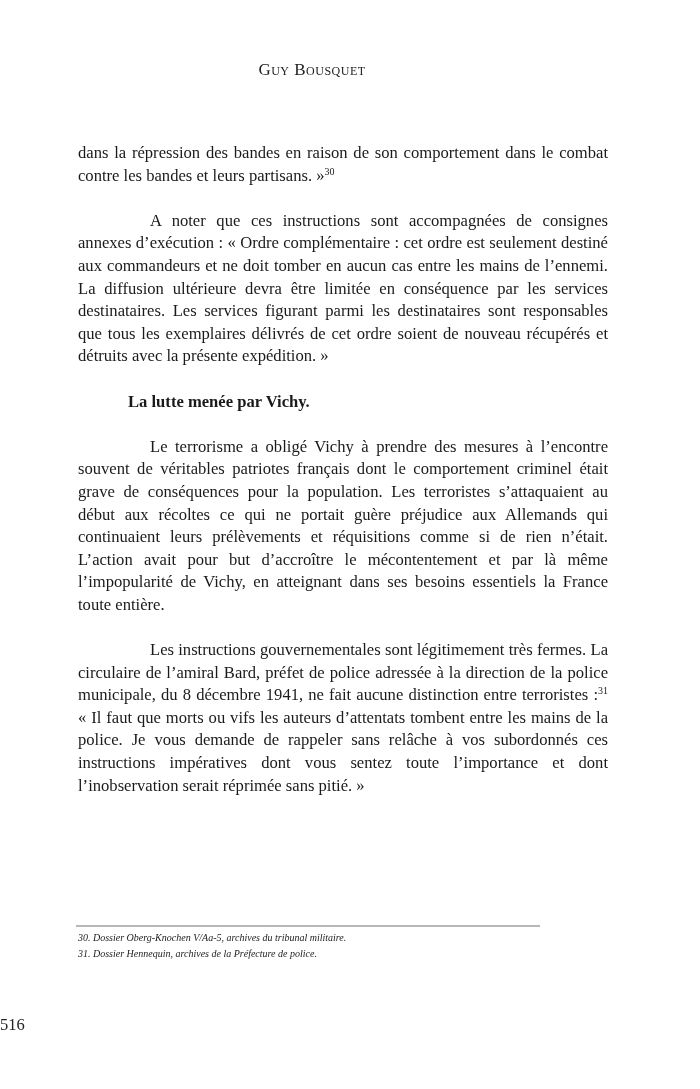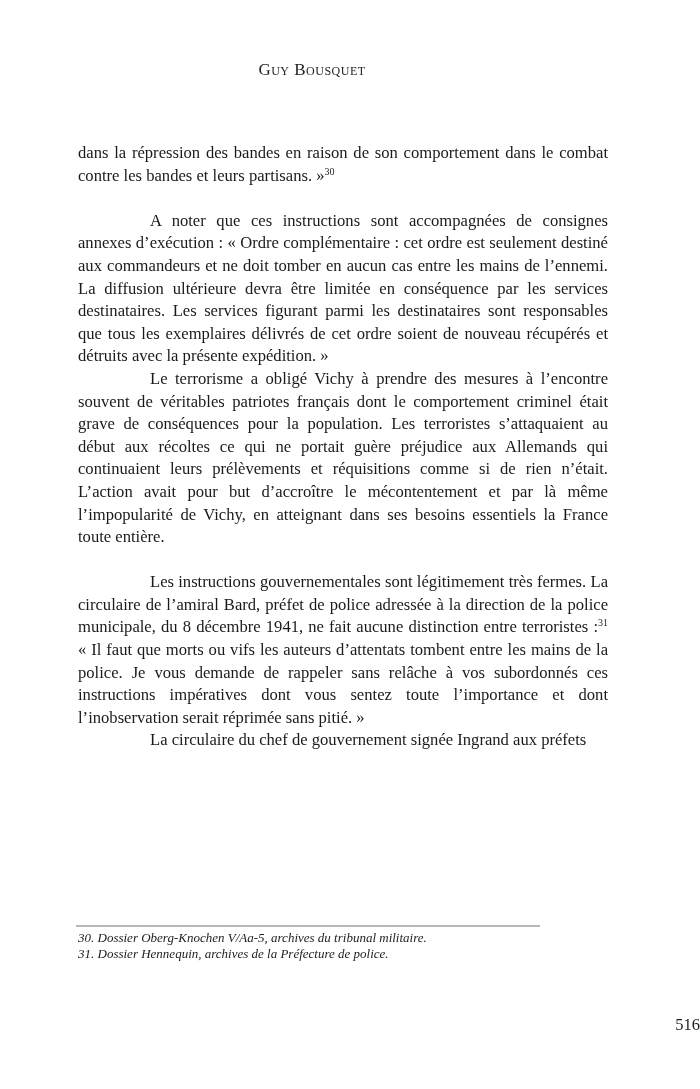--- a/index.html
+++ b/index.html
@@ -62,55 +62,55 @@
       left: 76px;
       width: 464px;
       height: 0;
       border-top: 2px solid #b8b8b8;
     }
     .footnotes {
       position: absolute;
       top: 930px;
       left: 78px;
       width: 520px;
-      font-size: 13px;
+      font-size: 10px;
       line-height: 15.5px;
       font-style: italic;
       color: #222;
     }
     .footnotes p {
       margin: 0;
     }
     .folio {
       position: absolute;
       top: 1015px;
       left: 0;
       width: 700px;
-      text-align: right;
+      text-align: left;
       font-size: 16.5px;
       color: #222;
     }
   </style>
 </head>
 <body>
 
 <div class="running-head">Guy Bousquet</div>
 
 <div class="body-text">
   <p><span>dans la répression des bandes en raison de son comportement dans le combat contre les bandes et leurs partisans. »</span><sup>30</sup></p>
 
   <p class="indent gap"><span>A noter que ces instructions sont accompagnées de consignes annexes d’exécution : «  Ordre complémentaire : cet ordre est seulement destiné aux commandeurs et ne doit tomber en aucun cas entre les mains de l’ennemi. La diffusion ultérieure devra être limitée en conséquence par les services destinataires. Les services figurant parmi les destinataires sont responsables que tous les exemplaires délivrés de cet ordre soient de nouveau récupérés et détruits avec la présente expédition. »</span></p>
 
+  <p class="heading">La lutte menée par Vichy.</p>
 
   <p class="indent"><span>Le terrorisme a obligé Vichy à prendre des mesures à l’encontre souvent de véritables patriotes français dont le comportement criminel était grave de conséquences pour la population. Les terroristes s’attaquaient au début aux récoltes ce qui ne portait guère préjudice aux Allemands qui continuaient leurs prélèvements et réquisitions comme si de rien n’était. L’action avait pour but d’accroître le mécontentement et par là même l’impopularité de Vichy, en atteignant dans ses besoins essentiels la France toute entière.</span></p>
 
 
   <p class="indent gap"><span>Les instructions gouvernementales sont légitimement très fermes. La circulaire de l’amiral Bard, préfet de police adressée à la direction de la police municipale, du 8 décembre 1941, ne fait aucune distinction entre terroristes :</span><sup>31</sup><span> « Il faut que morts ou vifs les auteurs d’attentats tombent entre les mains de la police. Je vous demande de rappeler sans relâche à vos subordonnés ces instructions impératives dont vous sentez toute l’importance et dont l’inobservation serait réprimée sans pitié. »</span></p>
 
-  <p class="indent" style="text-align:left;"><span>La circulaire du chef de gouvernement signée Ingrand aux préfets</span></p>
 </div>
 
 <div class="footnote-rule"></div>
 
 <div class="footnotes">
   <p>30. Dossier Oberg-Knochen V/Aa-5, archives du tribunal militaire.</p>
   <p>31. Dossier Hennequin, archives de la Préfecture de police.</p>
 </div>
 
 <div class="folio">516</div>

